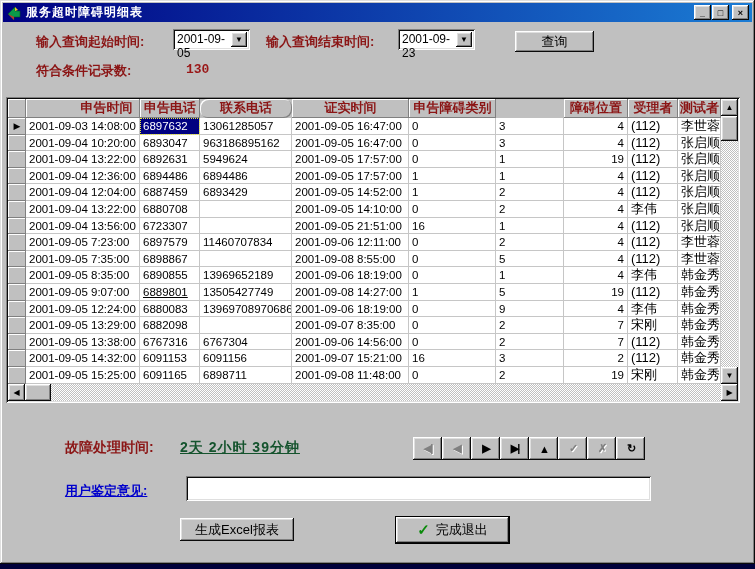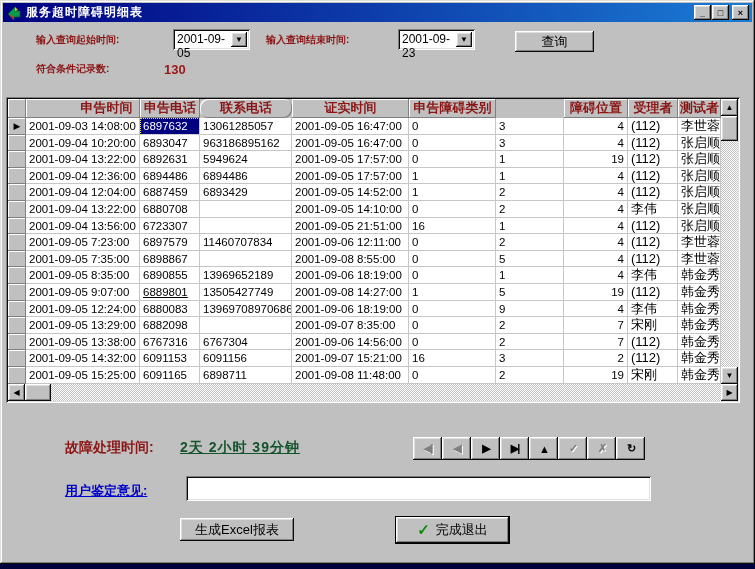--- a/index.html
+++ b/index.html
@@ -26,21 +26,21 @@
     display: flex; align-items: center; padding: 0 3px; gap: 4px;
   }
   .title-text { color: #fff; font-weight: bold; font-size: 12px; flex: 1; letter-spacing: 1px; }
   .tb-btns { display: flex; gap: 0; }
   .tb-btn {
     width: 17px; height: 15px; font-size: 9px; font-weight: bold; color: #000;
     display: flex; align-items: center; justify-content: center; margin-left: 1px;
   }
   .tb-btn.close { margin-left: 3px; }
   
-  .lbl { position: absolute; color: #8b1515; font-weight: bold; font-size: 10px; white-space: nowrap; }
+  .lbl { position: absolute; color: #8b1515; font-weight: bold; font-size: 13px; white-space: nowrap; }
   .combo { position: absolute; width: 77px; height: 21px; background: #fff; display: flex; }
   .combo-text { flex: 1; font-size: 12px; padding: 3px 0 0 4px; color: #000; }
   .combo-btn {
     width: 16px; height: 15px; margin: 3px 3px 0 0; font-size: 8px;
     display: flex; align-items: center; justify-content: center; color: #000;
   }
   .btn {
     position: absolute; font-size: 13px; color: #000; text-align: center;
     display: flex; align-items: center; justify-content: center;
   }
@@ -138,21 +138,21 @@
   <span class="lbl" style="left:266px; top:33px;">输入查询结束时间:</span>
   <div class="combo sunken" style="left:398px; top:29px;">
     <span class="combo-text">2001-09-23</span>
     <span class="combo-btn raised">
         <span>▼</span>
       </span>
   </div>
   <button class="btn raised" style="left:515px; top:31px; width:79px; height:21px; border:none;">查询</button>
 
   <span class="lbl" style="left:36px; top:62px;">符合条件记录数:</span>
-  <span class="val" style="left:164px; top:62px;">130</span>
+  <span class="val" style="left:186px; top:62px;font-family:Liberation Mono, monospace;">130</span>
 
   <div class="grid sunken">
     <div class="grid-inner">
       <div class="gmain">
         <div class="ghead" id="ghead">
           <div class="gind" style="height:19px;"></div>
         <div class="gh" style="width: 114px; padding-left: 47px;">申告时间</div>
             <div class="gh" style="width: 60px;">申告电话</div>
             <div class="gh" style="width: 92px; border-radius: 8px;">联系电话</div>
             <div class="gh" style="width: 117px;">证实时间</div>

